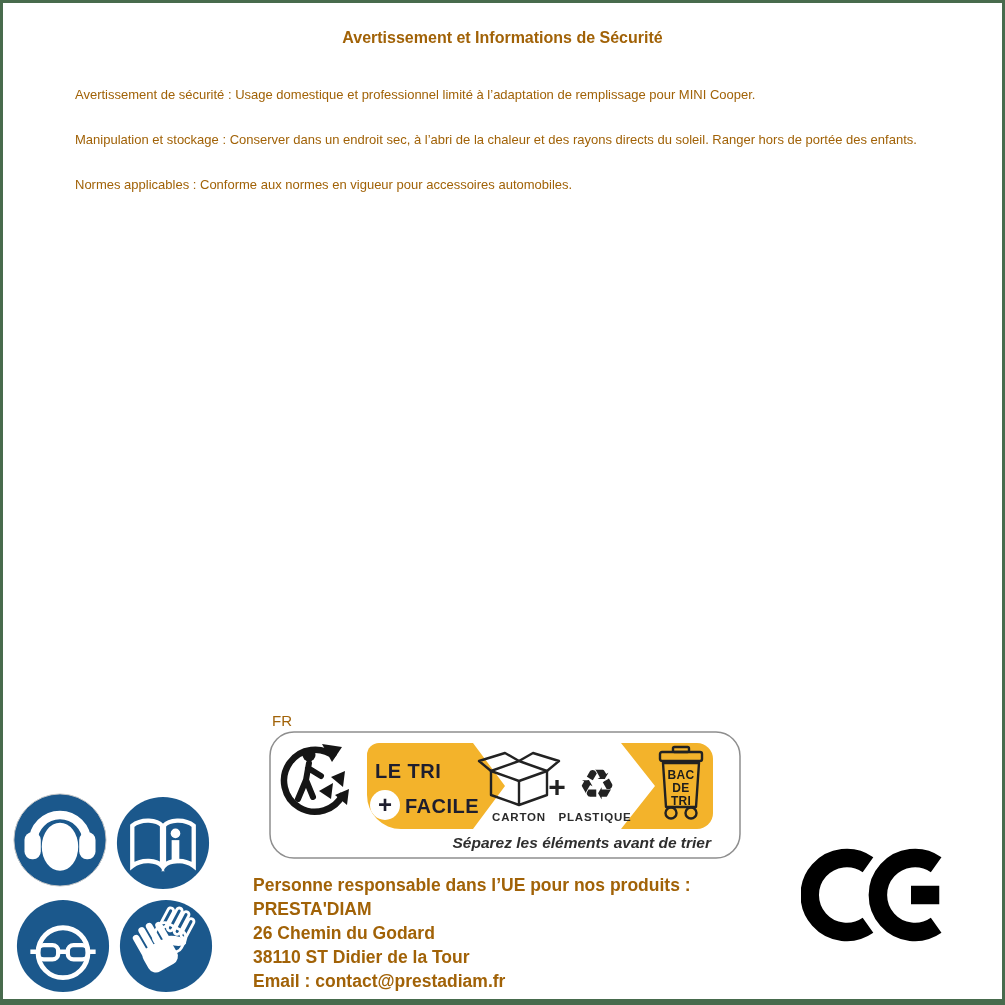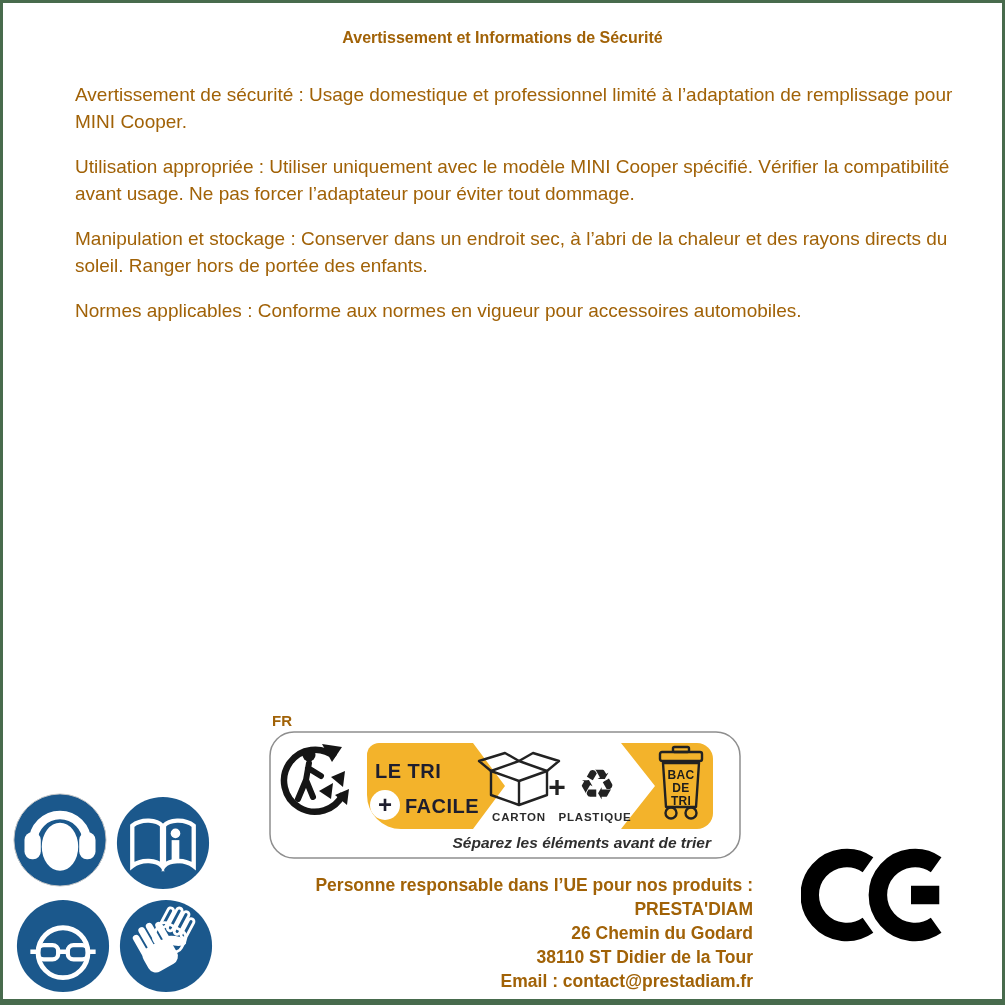--- a/index.html
+++ b/index.html
@@ -13,26 +13,26 @@
     font-family:"Liberation Sans",sans-serif;
     color:#a16207;
     overflow:hidden;
   }
   .doc-title{
     position:absolute;top:26px;left:0;right:0;
     text-align:center;font-size:16px;font-weight:bold;
   }
   .body-text{
     position:absolute;top:78px;left:72px;width:880px;
-    font-size:19px;line-height:27px;
+    font-size:13px;line-height:27px;
   }
   .body-text p{margin:0 0 18px 0;}
   .body-text p.extra-gap{margin-top:10px;}
 
-  .fr-label{position:absolute;left:269px;top:709px;font-size:15px;font-weight:bold;}
+  .fr-label{position:absolute;left:269px;top:709px;font-size:15px;font-weight:normal;}
 
   .tri-badge{position:absolute;left:266px;top:728px;}
   .badge-bg{fill:#fff;stroke:#8e8e8e;stroke-width:1.5;}
   .y-band{fill:var(--badge-yellow,#F3B32B);}
   .w-band{fill:#ffffff;}
   .tri-txt{font-family:"Liberation Sans",sans-serif;font-weight:bold;font-size:20px;fill:#1e1e2e;letter-spacing:.5px;}
   .plus-big{font-family:"Liberation Sans",sans-serif;font-weight:bold;font-size:24px;fill:#1e1e2e;}
   .small-label{font-family:"Liberation Sans",sans-serif;font-weight:bold;font-size:11.5px;fill:#2b2b2b;letter-spacing:.8px;}
   .plus-mid{font-family:"Liberation Sans",sans-serif;font-weight:bold;font-size:30px;fill:#222;}
   .recycle-glyph{font-family:"DejaVu Sans",sans-serif;font-size:42px;fill:#222;}
@@ -43,36 +43,35 @@
   .triman-stroke{stroke:#151515;fill:none;}
 
   .blue-icon{position:absolute;}
   .blue-circle{fill:var(--icon-blue,#1B588C);}
   .ring{fill:none;stroke:#c8c8c8;stroke-width:1;}
   .wfill{fill:#fff;}
   .wstroke{stroke:#fff;fill:none;}
 
   .contact{
     position:absolute;left:250px;top:870px;width:500px;
-    text-align:right;font-weight:bold;font-size:17.5px;line-height:24px;
+    text-align:left;font-weight:bold;font-size:17.5px;line-height:24px;
   }
   .contact div{white-space:nowrap;}
   .ce-mark{position:absolute;left:798px;top:842px;}
   .ce-stroke{stroke:#000;stroke-width:19;fill:none;}
 </style>
 </head>
 <body>
 
 <div class="page">
 
   <div class="doc-title">Avertissement et Informations de Sécurité</div>
 
   <div class="body-text">
     <p>Avertissement de sécurité : Usage domestique et professionnel limité à l’adaptation de remplissage pour MINI Cooper.</p>
-    <p>Utilisation appropriée : Utiliser uniquement avec le modèle MINI Cooper spécifié. Vérifier la compatibilité avant usage. Ne pas forcer l’adaptateur pour éviter tout dommage.</p>
     <p>Manipulation et stockage : Conserver dans un endroit sec, à l’abri de la chaleur et des rayons directs du soleil. Ranger hors de portée des enfants.</p>
     <p>Normes applicables : Conforme aux normes en vigueur pour accessoires automobiles.</p>
   </div>
 
   <div class="fr-label">FR</div>
 
   <svg class="tri-badge" width="472" height="128" viewBox="0 0 472 128">
     <rect class="badge-bg" x="1" y="1" width="470" height="126" rx="24"></rect>
 
     <g transform="translate(6,2)">

